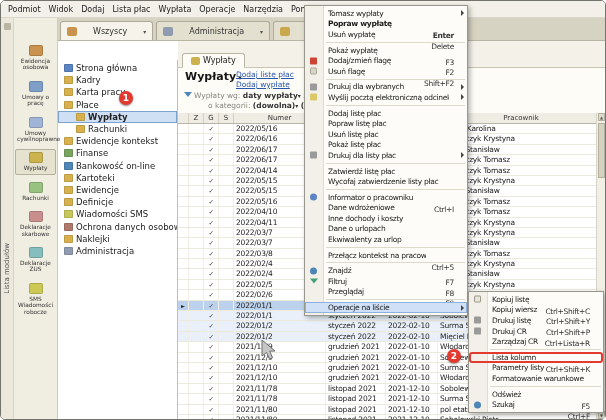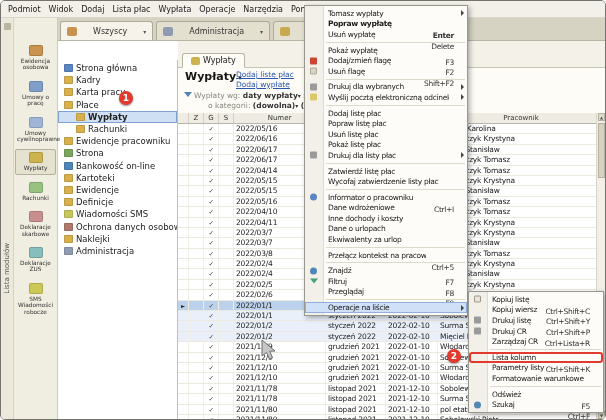--- a/index.html
+++ b/index.html
@@ -250,26 +250,26 @@
         <span>Wypłaty</span>
       </div>
 
       <div class="titem lvl1">
         <span class="tico"></span>
         <span>Rachunki</span>
       </div>
 
       <div class="titem">
         <span class="tico"></span>
-        <span>Ewidencje pracowniku</span>
+        <span>Ewidencje kontekst</span>
       </div>
 
       <div class="titem ic-fin">
         <span class="tico"></span>
-        <span>Strona</span>
+        <span>Finanse</span>
       </div>
 
       <div class="titem ic-bank">
         <span class="tico"></span>
         <span>Bankowość on-line</span>
       </div>
 
       <div class="titem">
         <span class="tico"></span>
         <span>Kartoteki</span>

